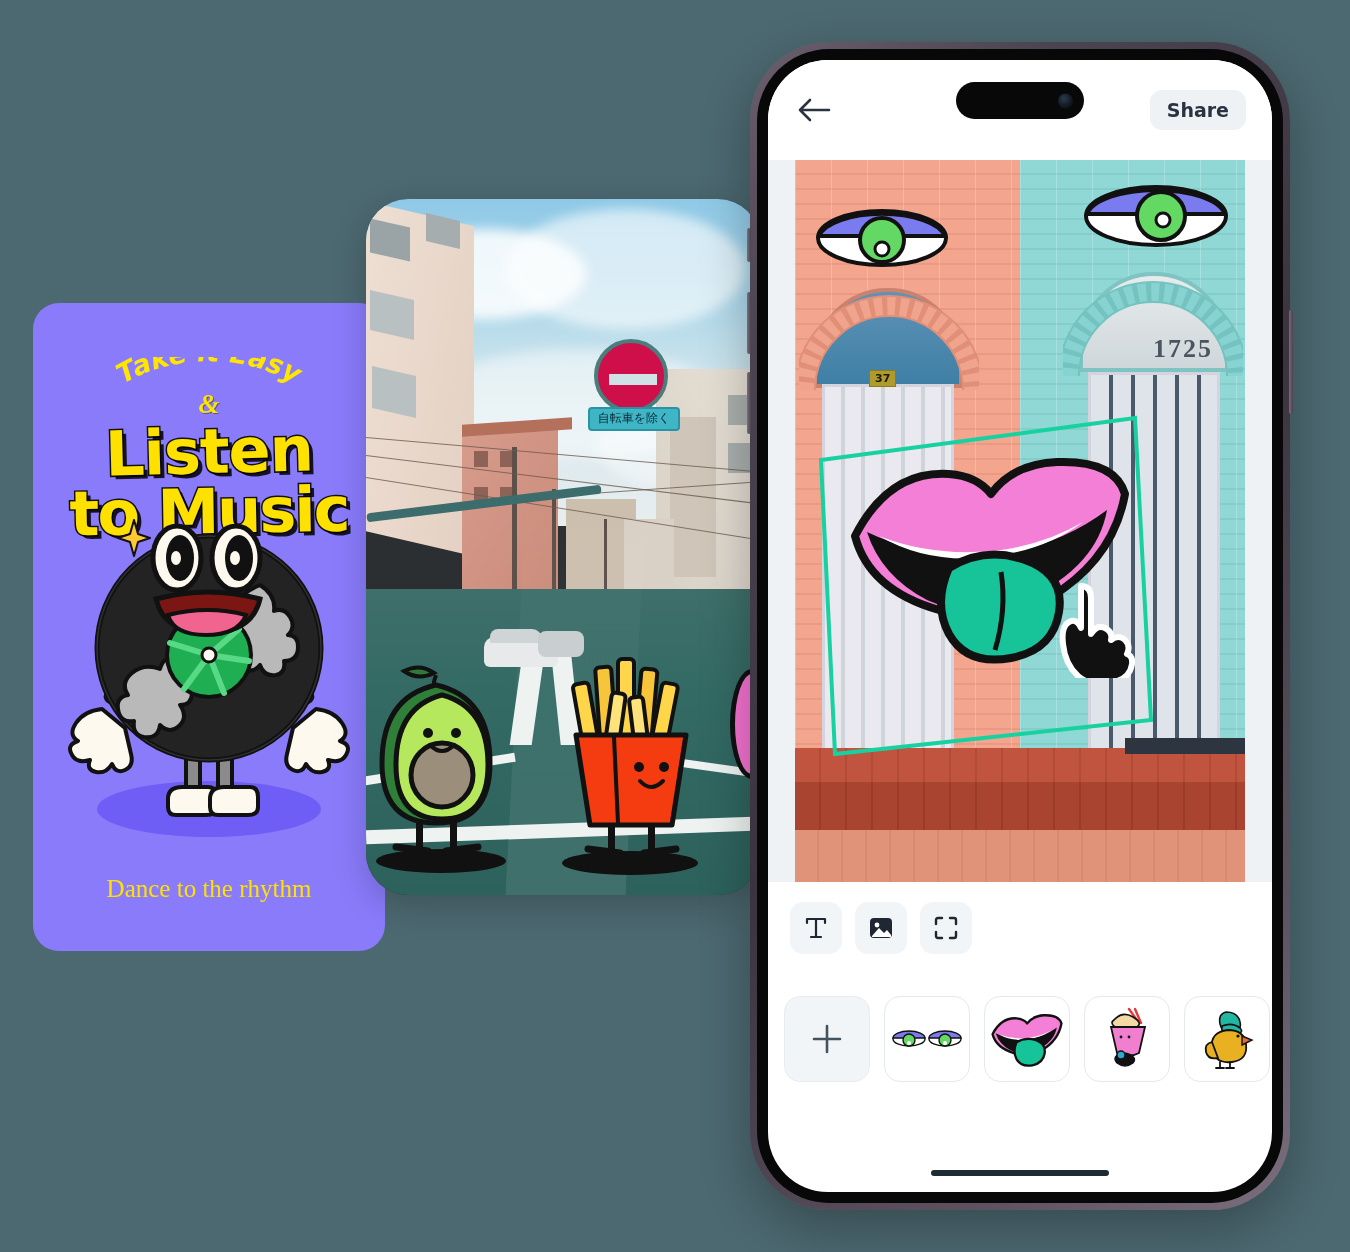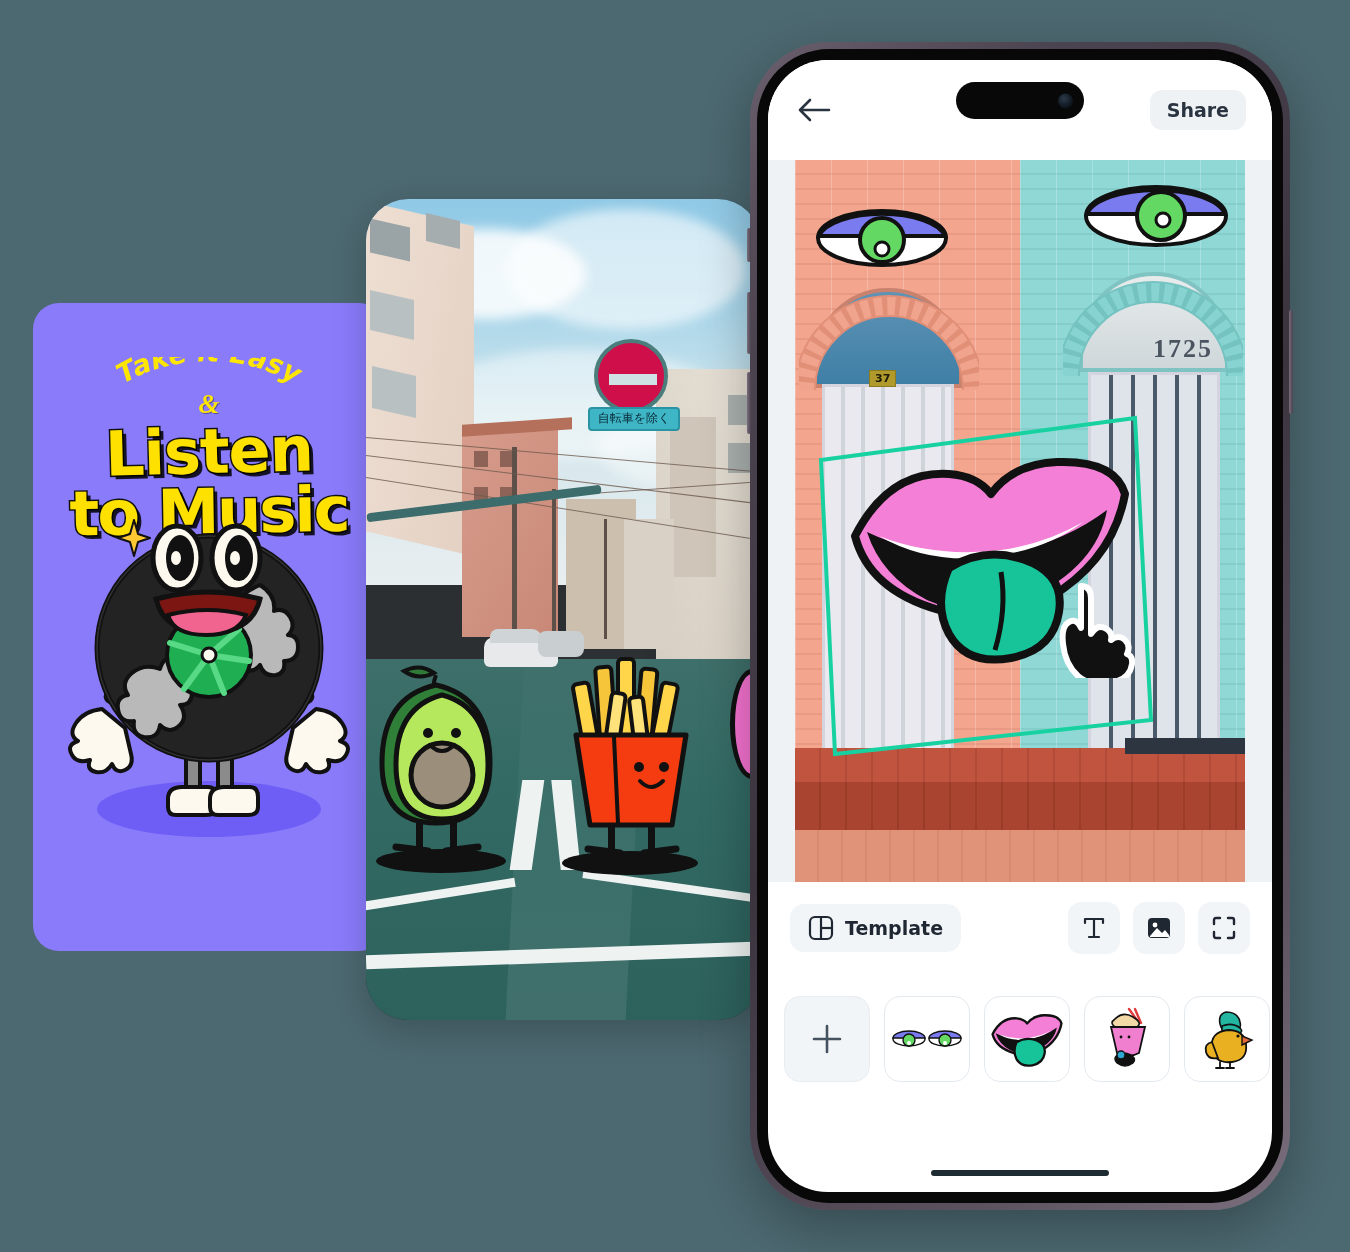--- a/index.html
+++ b/index.html
@@ -61,21 +61,21 @@
     text-align: center;
     color: #ffe100;
     font-family: "Liberation Serif", serif;
     font-size: 25px; line-height: 1.33;
   }
 
   
   .phone-mid {
     position: absolute;
     left: 366px; top: 199px;
-    width: 394px; height: 821px;
+    width: 394px; height: 696px;
     border-radius: 42px;
     overflow: hidden;
     background: #2b2f31;
     z-index: 2;
     box-shadow: 0 10px 34px rgba(0,0,0,.20);
   }
   .mid-photo { position: absolute; inset: 0; overflow: hidden; }
   .sky {
     position: absolute; left: 0; top: 0; width: 100%; height: 47%;
     background: linear-gradient(180deg,#8fc9e6 0%, #a9d6ea 28%, #d3e6ec 58%, #e8eef0 100%);
@@ -293,20 +293,21 @@
       <ellipse cx="116" cy="55" rx="14" ry="23" fill="#111"></ellipse>
       <ellipse cx="175" cy="55" rx="14" ry="23" fill="#111"></ellipse>
       <ellipse cx="112" cy="55" rx="5" ry="7" fill="#fdf9ee"></ellipse>
       <ellipse cx="171" cy="55" rx="5" ry="7" fill="#fdf9ee"></ellipse>
 
       <path d="M92 96 q52 -14 104 0 q-8 34 -52 34 q-44 0 -52 -34 z" fill="#7c1612" stroke="#111" stroke-width="5"></path>
       <path d="M104 112 q40 -10 78 0 q-8 20 -40 20 q-32 0 -38 -20 z" fill="#f0648f" stroke="#111" stroke-width="4"></path>
     </svg>
 
     <div class="pc-caption">
+      <div>Dance to the rhythm</div>
     </div>
   </div>
 
   <div class="phone-mid">
     <div class="mid-photo">
       <div class="sky"></div>
       <div class="cloud" style="left:20px;top:30px;width:200px;height:90px;"></div>
       <div class="cloud" style="left:140px;top:10px;width:240px;height:120px;opacity:.7"></div>
       <div class="cloud" style="left:60px;top:150px;width:300px;height:110px;opacity:.55"></div>
       <div class="cloud" style="left:230px;top:200px;width:190px;height:90px;opacity:.5"></div>
@@ -485,28 +486,20 @@
             <path d="M156 132 q6 38 -6 78" fill="none" stroke="#111" stroke-width="5"></path>
           </svg>
 
           <svg style="position:absolute;left:262px;top:420px;width:78px;height:98px" viewBox="0 0 78 98">
             <path d="M24 6 q10 0 10 12 v36 q6 -10 14 -6 q8 4 6 12 q8 -6 14 0 q6 6 2 14 q6 2 5 10 q-2 14 -18 18 q-22 6 -36 -6 Q8 84 6 64 q-2 -18 6 -22 q8 -4 12 6 V18 q0 -12 0 -12 z" fill="#111" stroke="#fff" stroke-width="6" stroke-linejoin="round"></path>
           </svg>
         </div>
       </div>
 
       <div class="toolbar">
-        <div class="tmpl-btn">
-          <svg width="26" height="26" viewBox="0 0 26 26">
-            <rect x="2" y="2" width="22" height="22" rx="5" fill="none" stroke="#1f2733" stroke-width="2.2"></rect>
-            <line x1="13" y1="2" x2="13" y2="24" stroke="#1f2733" stroke-width="2.2"></line>
-            <line x1="13" y1="13" x2="24" y2="13" stroke="#1f2733" stroke-width="2.2"></line>
-          </svg>
-          <span>Template</span>
-        </div>
         <div class="tool-group">
           <div class="tool-btn">
             <svg width="26" height="26" viewBox="0 0 26 26">
               <path d="M4 4 H22 M4 4 V8 M22 4 V8 M13 4 V22 M8 22 H18" fill="none" stroke="#1f2733" stroke-width="2.2" stroke-linecap="round"></path>
             </svg>
           </div>
           <div class="tool-btn">
             <svg width="26" height="26" viewBox="0 0 26 26">
               <rect x="2" y="3" width="22" height="20" rx="4" fill="#1f2733"></rect>
               <circle cx="9" cy="10" r="2.4" fill="#fff"></circle>

